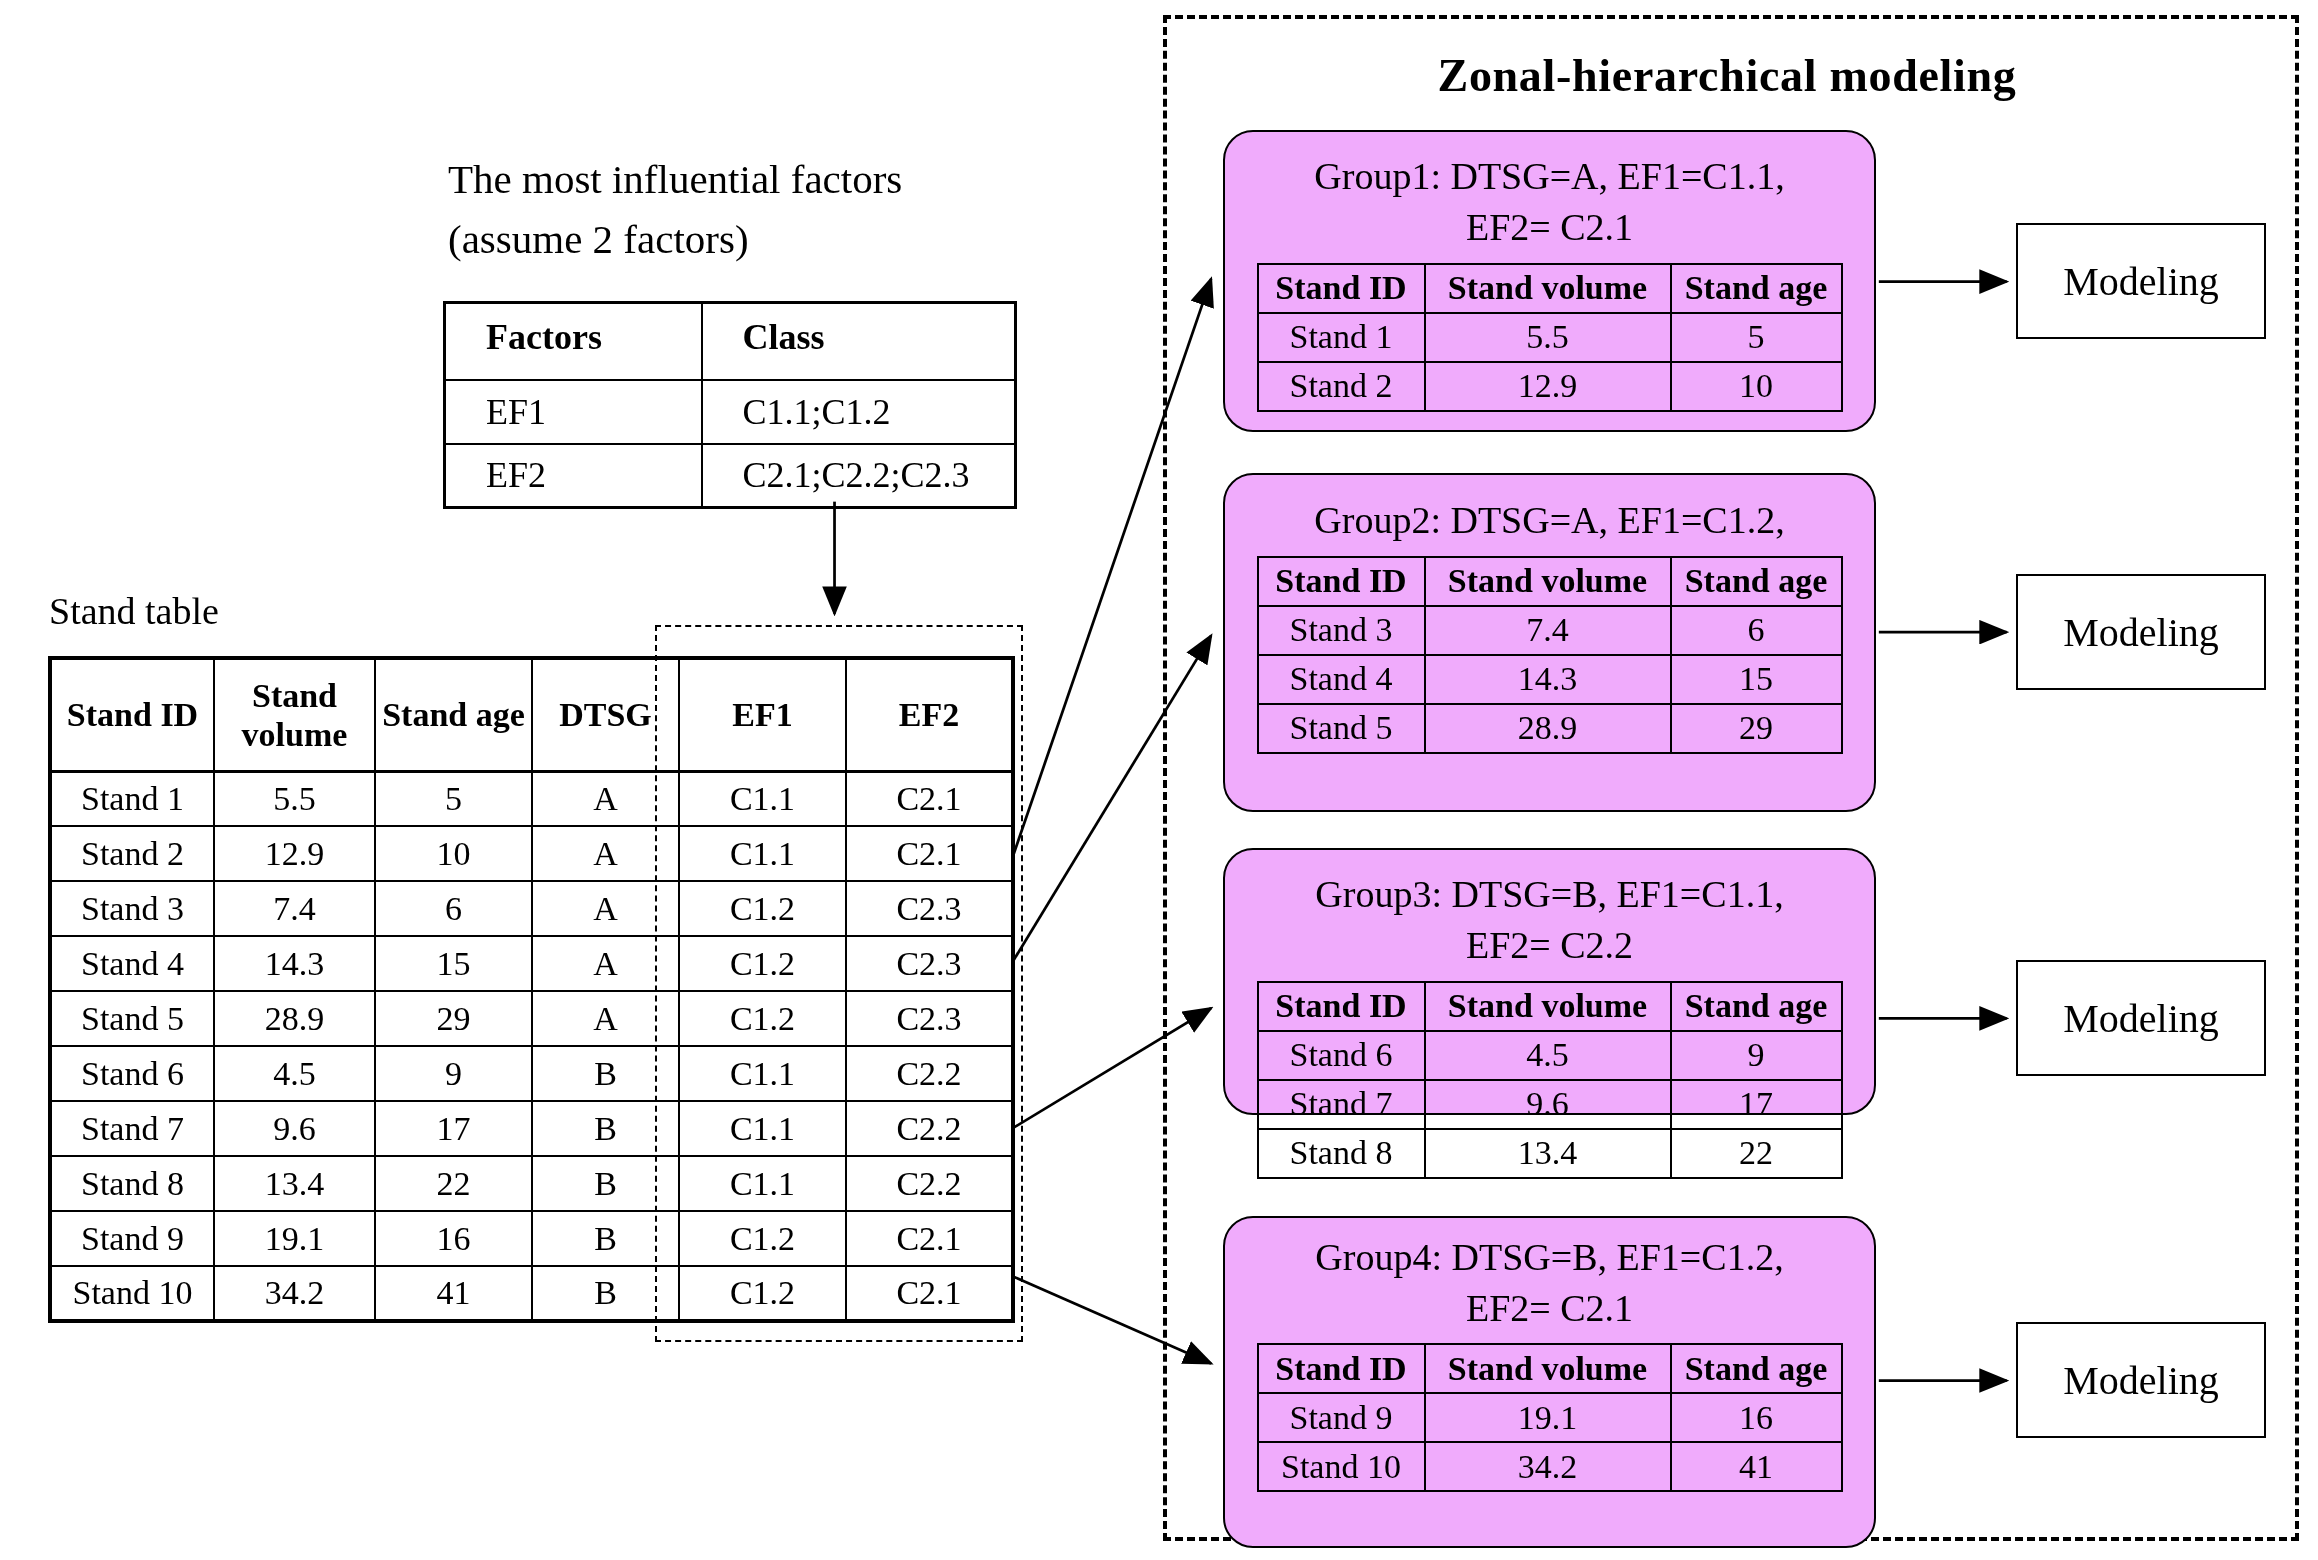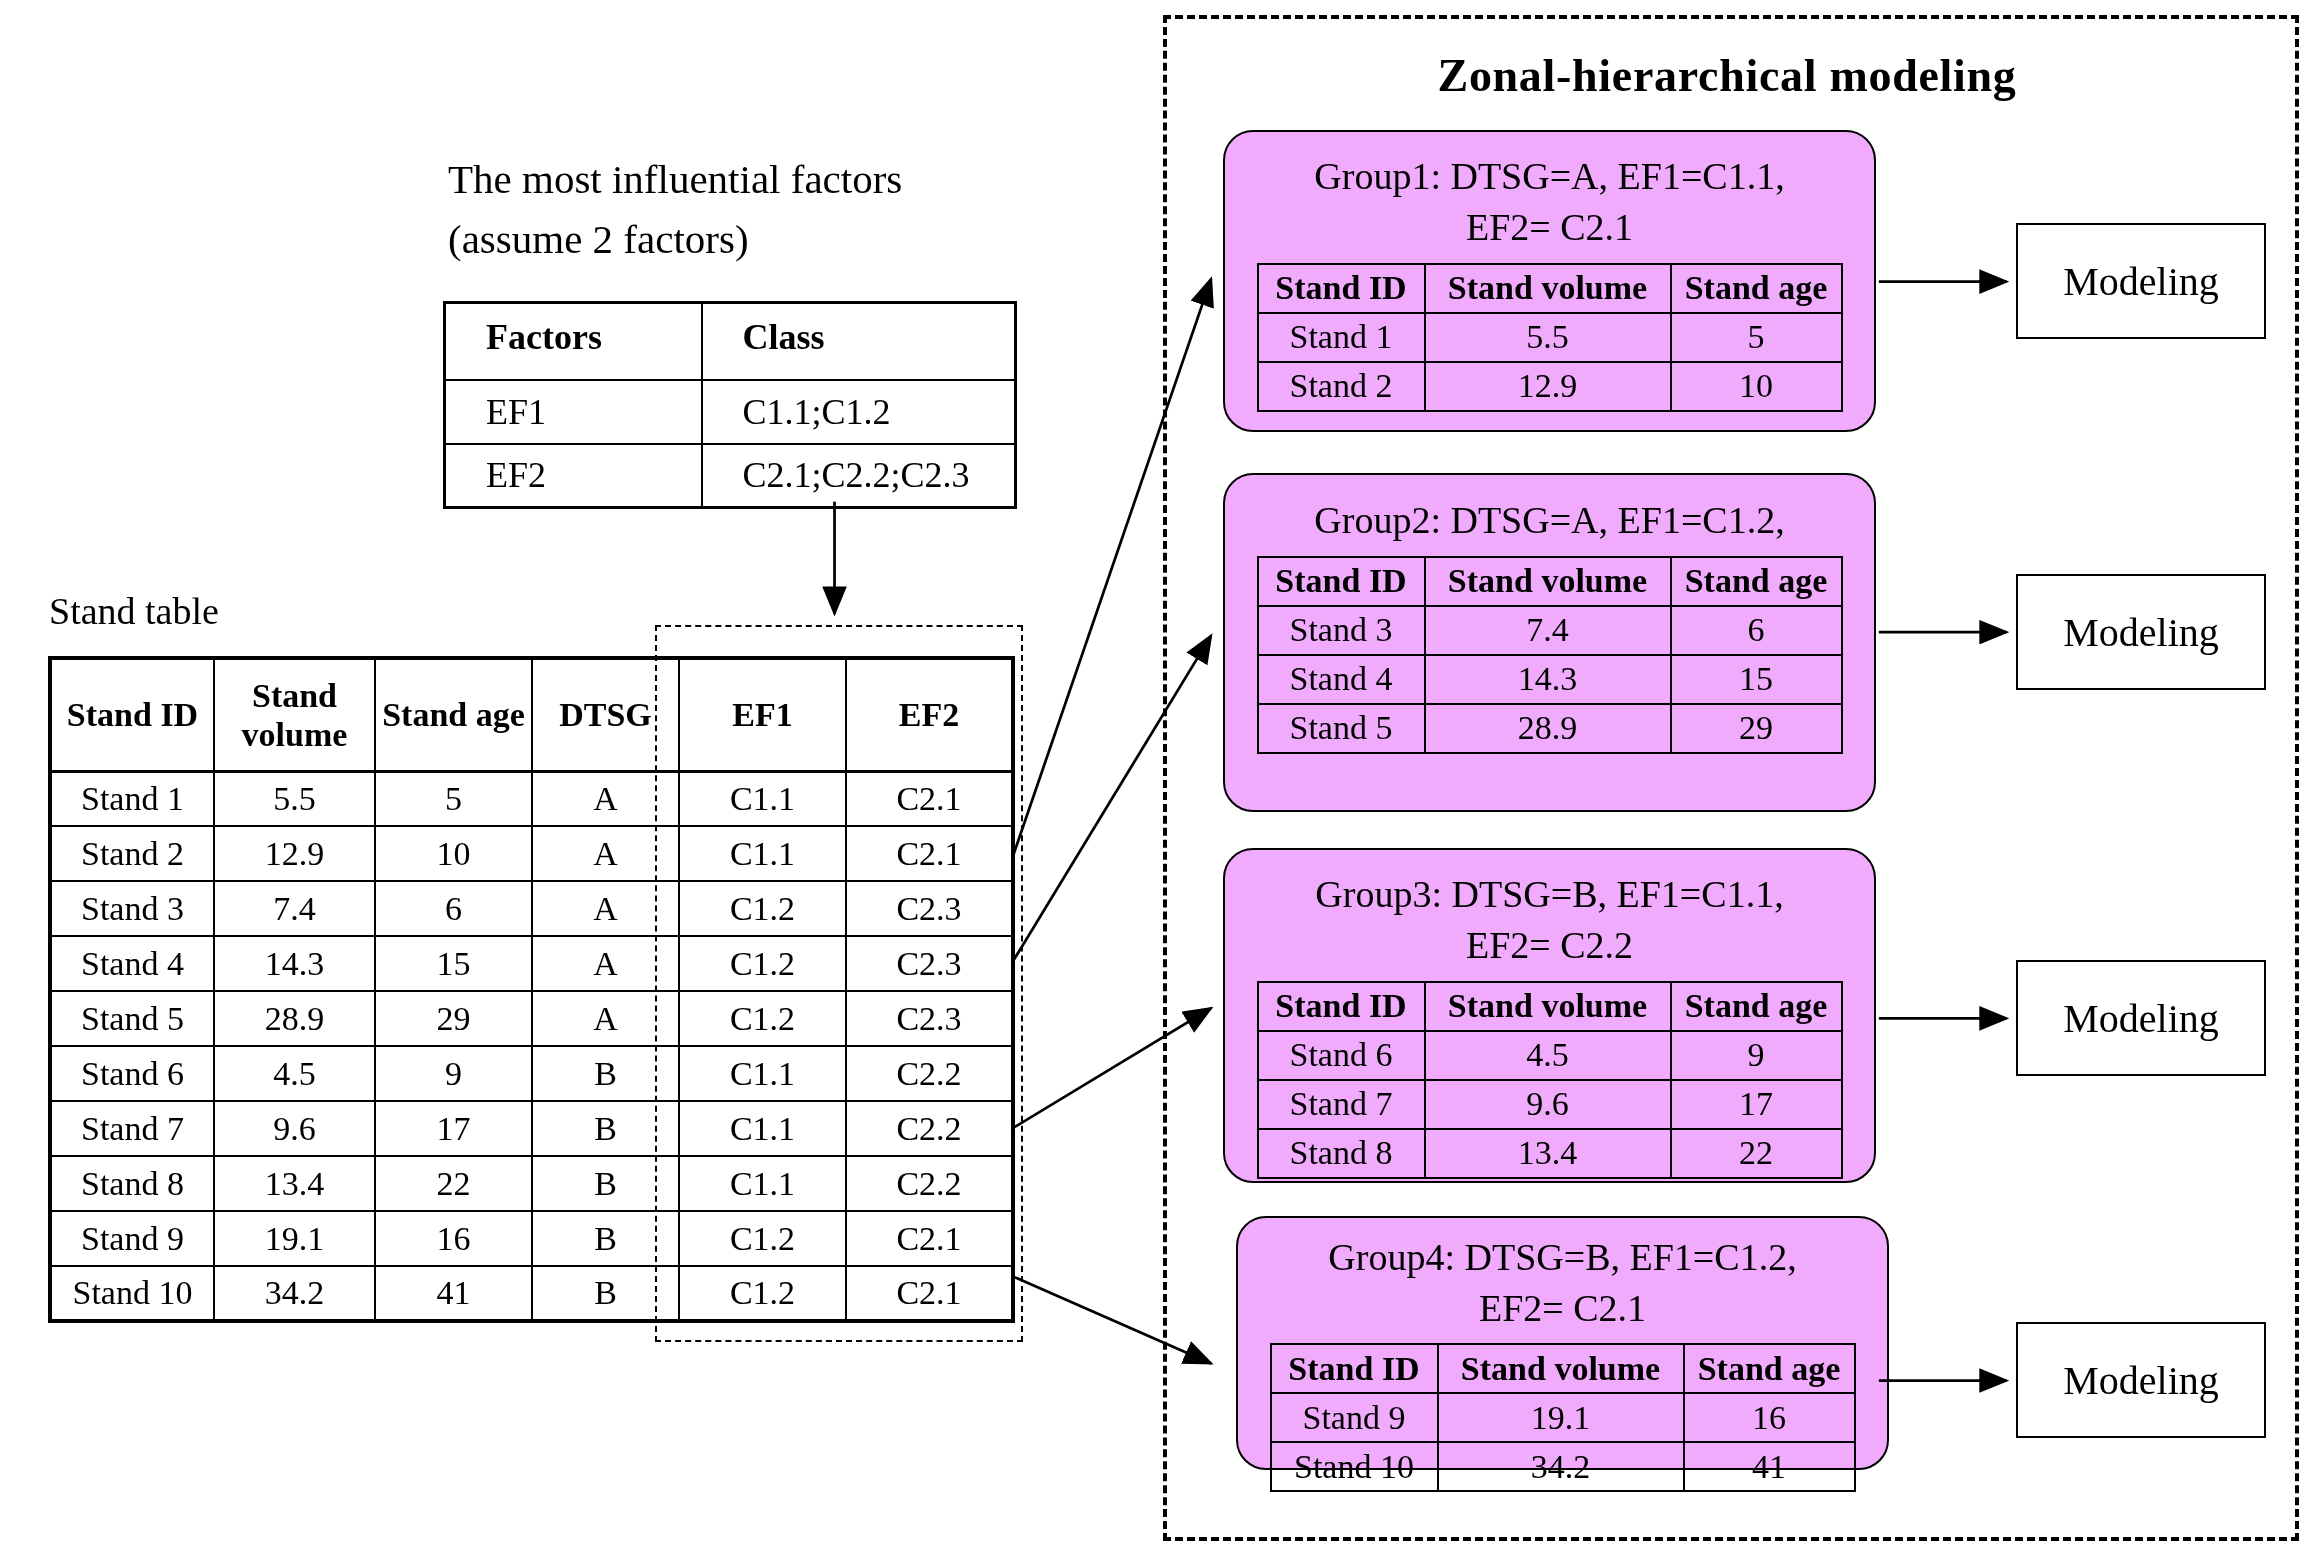--- a/index.html
+++ b/index.html
@@ -51,22 +51,22 @@
   .zh-title {
     position:absolute; left:1163px; top:49px; width:1128px; text-align:center;
     font-size:46px; font-weight:bold; letter-spacing:0.7px;
   }
   .group-box {
     position:absolute; left:1223px; width:653px;
     border:2.7px solid #000; border-radius:30px; background:#f0abfc; box-sizing:border-box;
   }
   .group-box.g1 { top:130px;  height:302px; padding-top:19px; }
   .group-box.g2 { top:473px;  height:339px; padding-top:20px; }
-  .group-box.g3 { top:848px; height:335px; padding-top:19px; }
-  .group-box.g4 { top:1216px; height:254px; padding-top:13.7px;margin-left:13px; }
+  .group-box.g3 { top:848px; height:267px; padding-top:19px; }
+  .group-box.g4 { top:1216px; height:332px; padding-top:13.7px; }
   .group-title { text-align:center; font-size:38px; line-height:51px; }
   .group-table { width:584px; margin:9.6px auto 0 auto; border:2.7px solid #000; }
   .group-table th, .group-table td {
     border:2.1px solid #000; text-align:center; vertical-align:middle; font-size:34px; padding:0 2.7px;
   }
   .group-table thead tr { height:49px; }
   .group-table tbody tr { height:49px; }
   .group-table th { font-weight:bold; border-bottom:2.7px solid #000; }
 
   .modeling-box {

